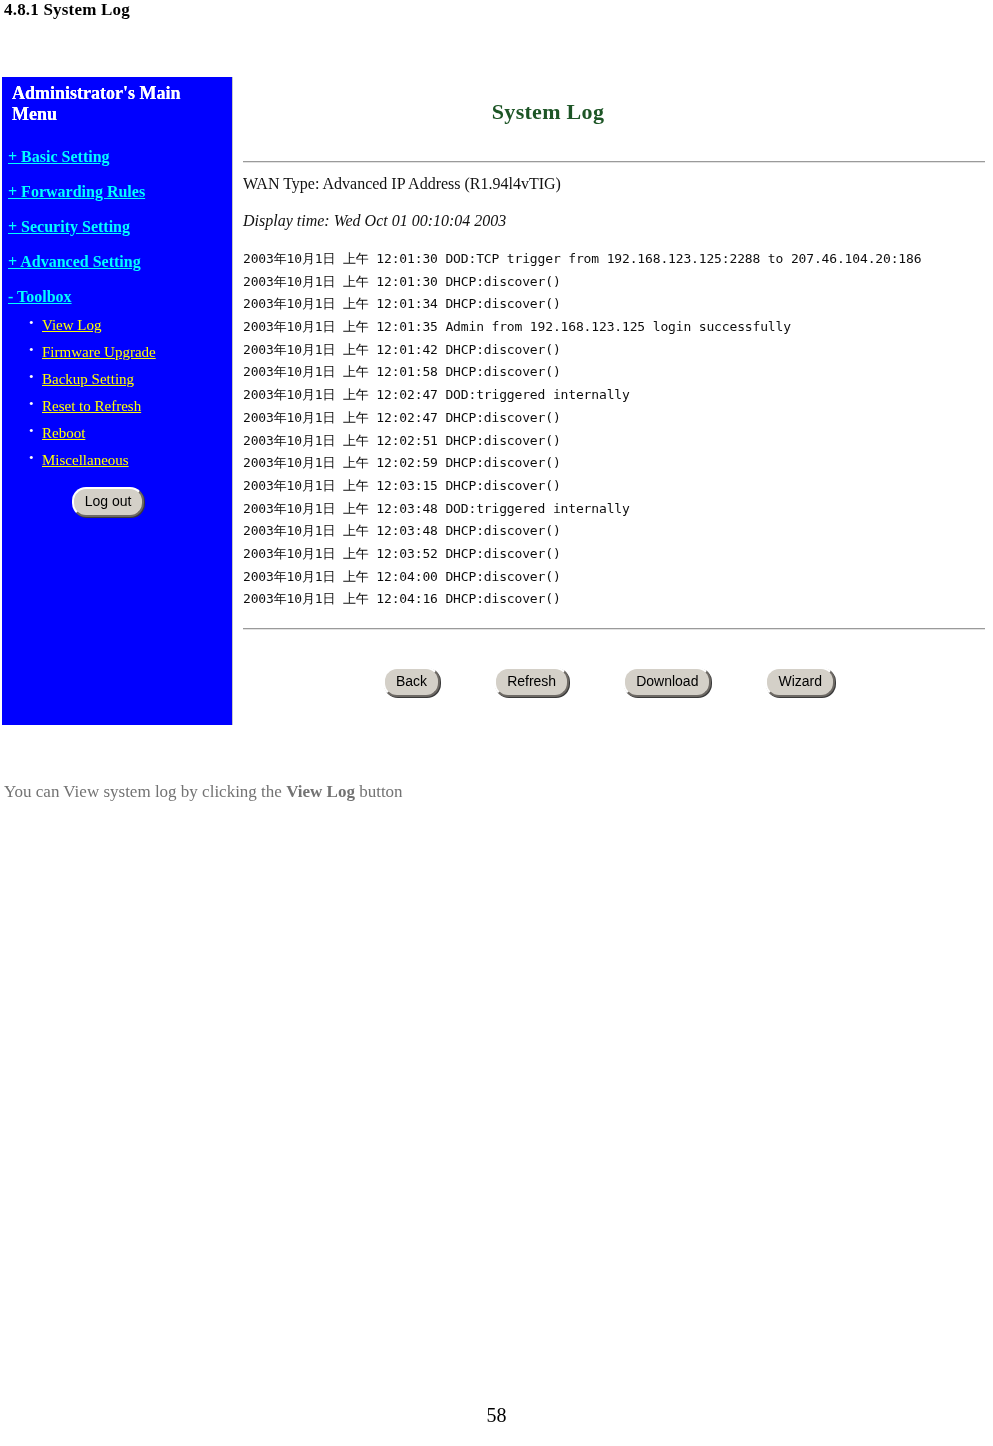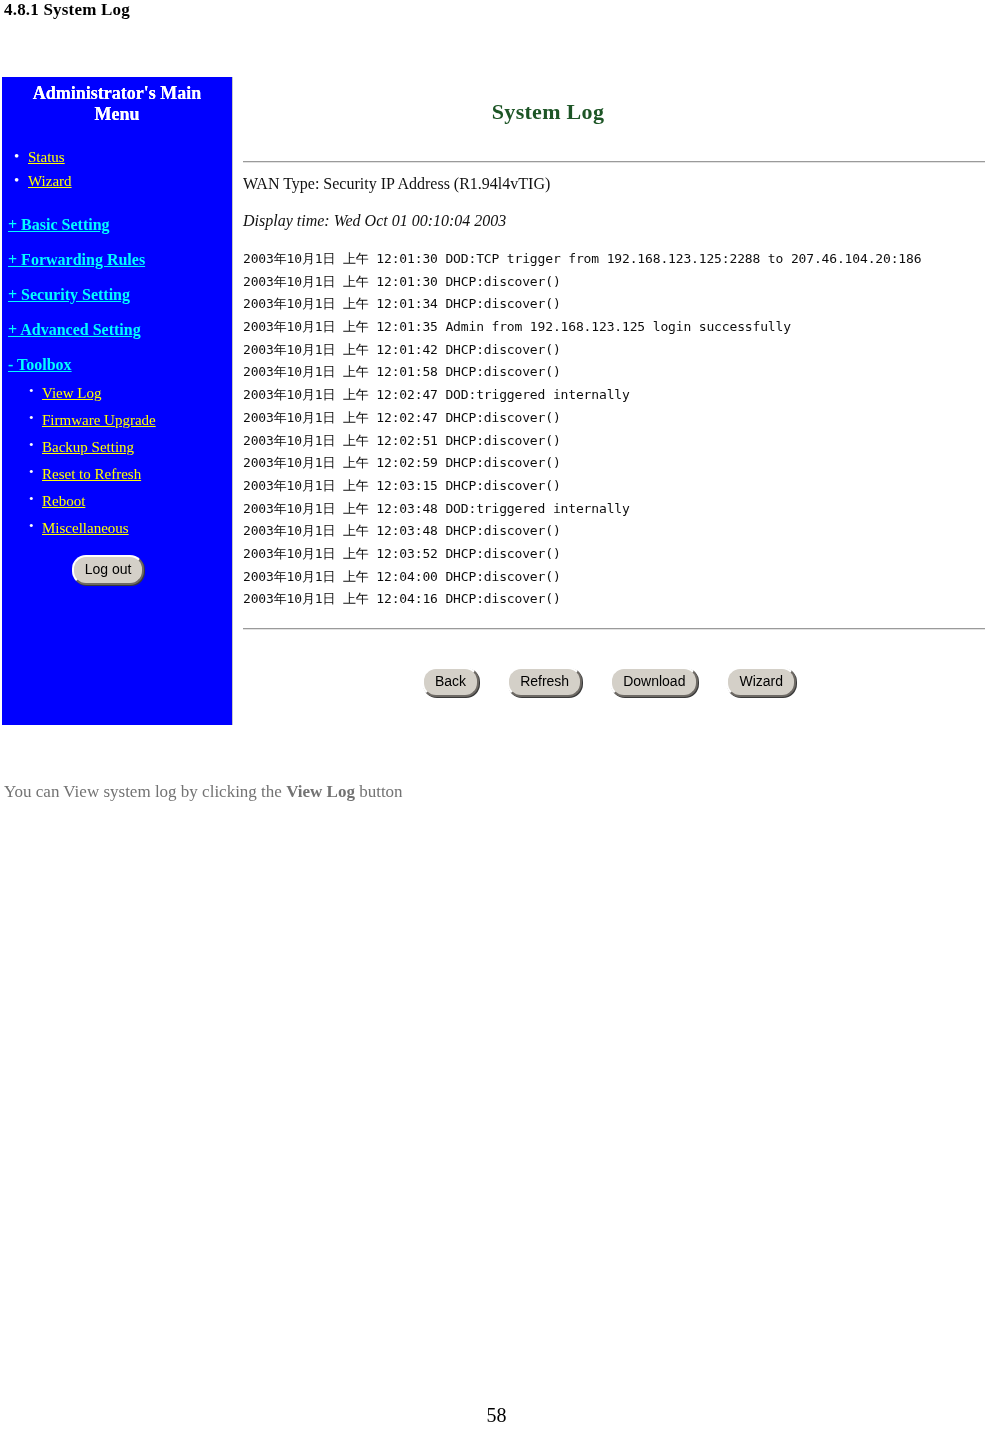--- a/index.html
+++ b/index.html
@@ -42,21 +42,20 @@
     left: 2px;
     top: 0px;
     width: 231px;
     height: 648px;
     background: #0000ff;
     border-right: 1px solid #c8c8c8;
     box-sizing: border-box;
   }
   .sb-title {
     margin: 6px 10px 0 10px;
-    text-align: center;
     color: #ffffff;
     font-weight: bold;
     font-size: 18px;
     line-height: 21px;
     text-shadow: 0 0 0 #fff;
   }
   .sb-bullets {
     margin: 20px 0 0 0;
     padding: 0 0 0 26px;
     list-style: none;
@@ -182,21 +181,21 @@
     width: 752px;
     letter-spacing: -0.15px;
   }
   .log-line { height: 22.7px; }
 
   .btn-row {
     margin-top: 37px;
     text-align: center;
     padding-right: 8px;
   }
-  .btn-row .btn { margin: 0 12px; }
+  .btn-row .btn { margin: 0 25px; }
 
   
   .caption {
     position: absolute;
     left: 4px;
     top: 782px;
     font-size: 17px;
     color: #737373;
     white-space: nowrap;
   }
@@ -214,28 +213,20 @@
 </head>
 <body>
 
 <div class="doc-heading">4.8.1 System Log</div>
 
 <div class="shot">
 
   <div class="sidebar">
     <div class="sb-title">Administrator's Main Menu</div>
 
-    <ul class="sb-bullets">
-      <li>
-        <a class="y-link" href="#">Status</a>
-      </li>
-      <li>
-        <a class="y-link" href="#">Wizard</a>
-      </li>
-    </ul>
 
     <div class="sb-section first">
       <a class="c-link" href="#">+ Basic Setting</a>
     </div>
     <div class="sb-section">
       <a class="c-link" href="#">+ Forwarding Rules</a>
     </div>
     <div class="sb-section">
       <a class="c-link" href="#">+ Security Setting</a>
     </div>
@@ -270,21 +261,21 @@
     <div class="logout-wrap">
       <span class="btn">Log out</span>
     </div>
   </div>
 
   <div class="content">
     <div class="page-title">System Log</div>
 
     <div class="rule top"></div>
 
-    <div class="meta">WAN Type: Security IP Address (R1.94l4vTIG)</div>
+    <div class="meta">WAN Type: Advanced IP Address (R1.94l4vTIG)</div>
     <div class="meta" style="margin-top:15px;font-style:italic;">Display time: Wed Oct 01 00:10:04 2003</div>
 
     <div class="log">
       <div class="log-line">2003年10月1日 上午 12:01:30 DOD:TCP trigger from 192.168.123.125:2288 to 207.46.104.20:186</div>
       <div class="log-line">2003年10月1日 上午 12:01:30 DHCP:discover()</div>
       <div class="log-line">2003年10月1日 上午 12:01:34 DHCP:discover()</div>
       <div class="log-line">2003年10月1日 上午 12:01:35 Admin from 192.168.123.125 login successfully</div>
       <div class="log-line">2003年10月1日 上午 12:01:42 DHCP:discover()</div>
       <div class="log-line">2003年10月1日 上午 12:01:58 DHCP:discover()</div>
       <div class="log-line">2003年10月1日 上午 12:02:47 DOD:triggered internally</div>

